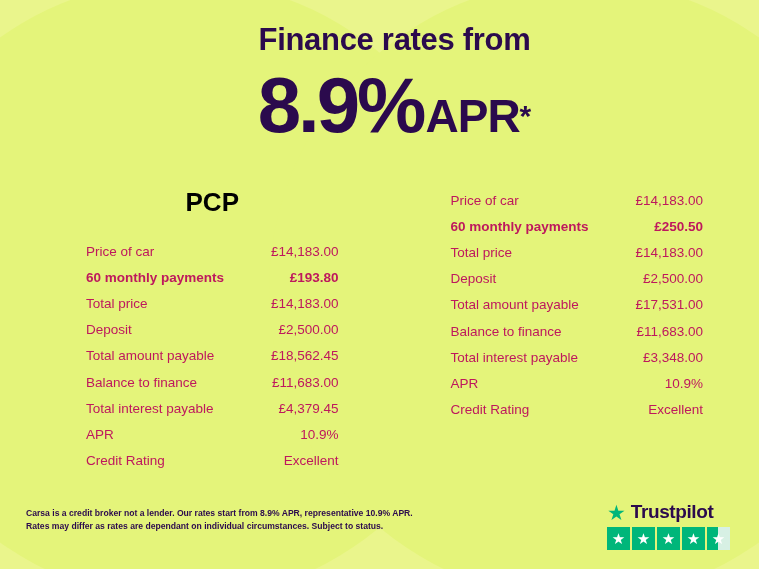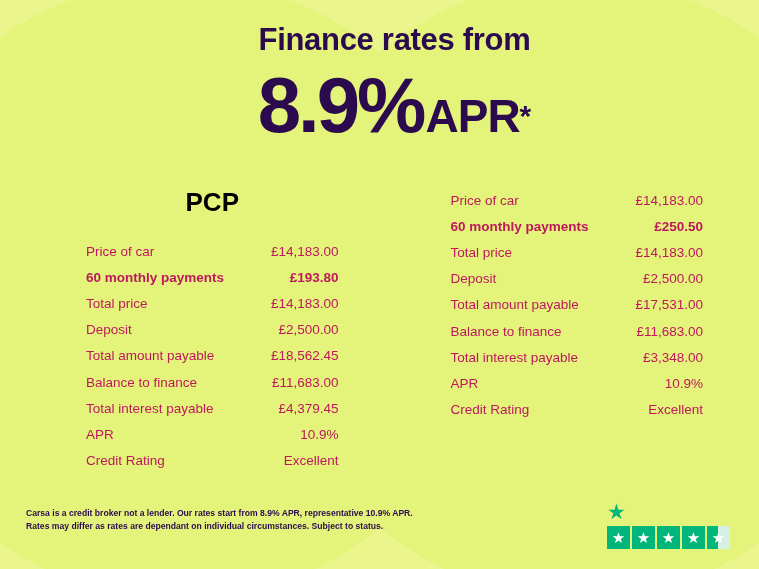--- a/index.html
+++ b/index.html
@@ -260,20 +260,21 @@
 
   <div class="footer">
     <div class="disclaimer">
       <div>Carsa is a credit broker not a lender. Our rates start from 8.9% APR, representative 10.9% APR.</div>
       <div>Rates may differ as rates are dependant on individual circumstances. Subject to status.</div>
     </div>
 
     <div class="trustpilot">
       <div class="tp-top">
         <span class="tp-star-glyph">★</span>
+        <span class="tp-name">Trustpilot</span>
       </div>
       <div class="tp-stars">
         <div class="tp-box">
             <span>★</span>
           </div>
         <div class="tp-box">
             <span>★</span>
           </div>
         <div class="tp-box">
             <span>★</span>

